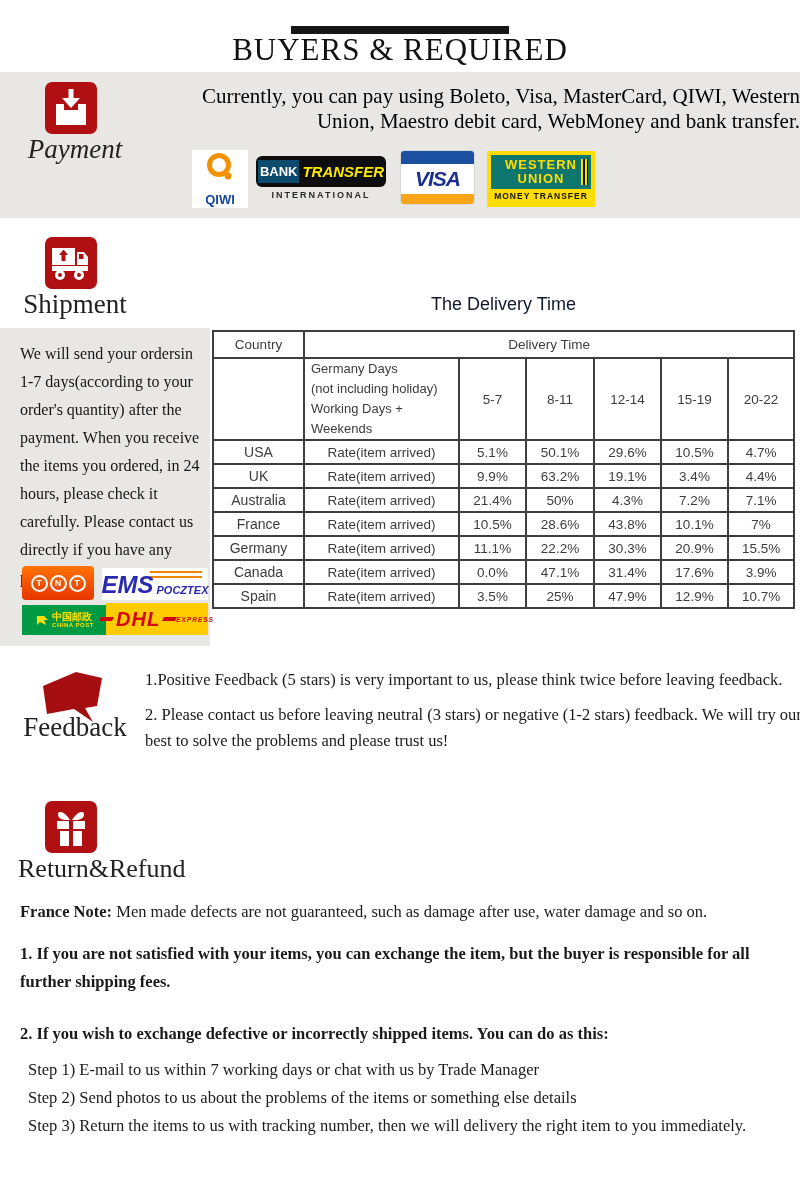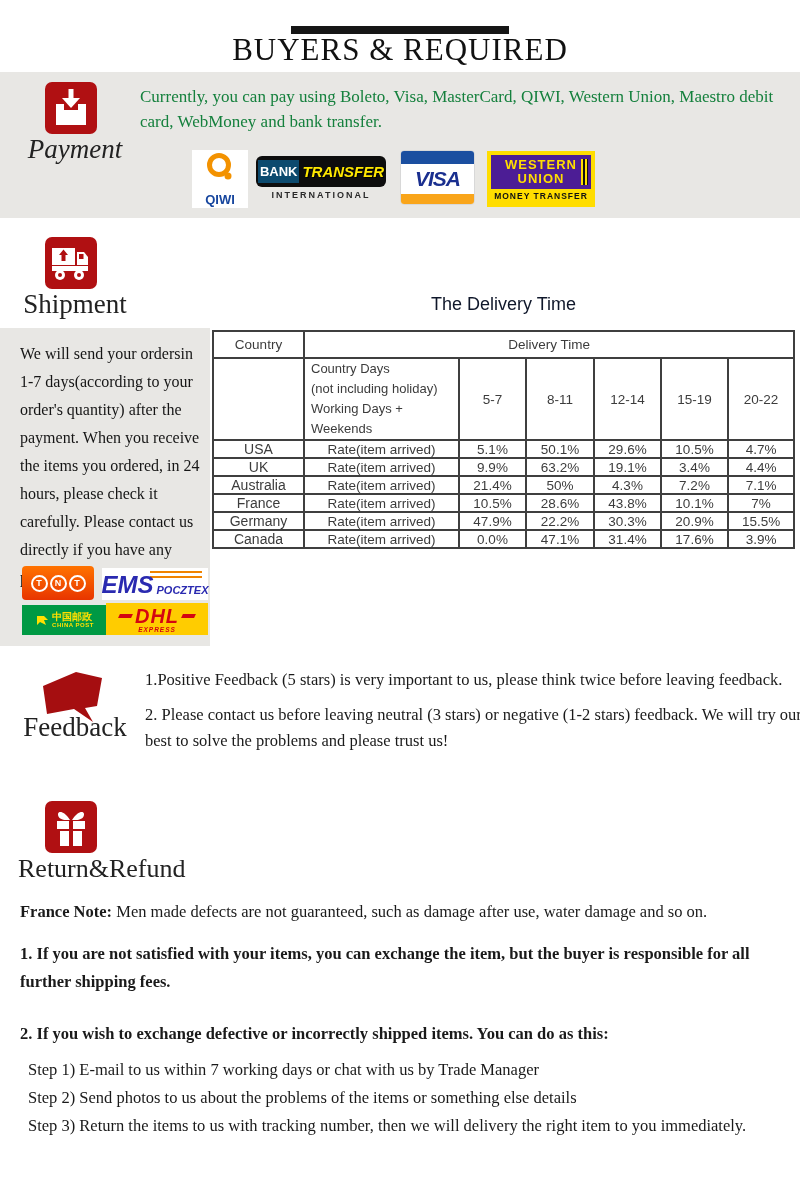--- a/index.html
+++ b/index.html
@@ -15,41 +15,41 @@
   .hline.left { width:218px; }
   .hline.right { flex:1; }
   .header-title { font-size:31px; letter-spacing:1px; padding:0 8px; white-space:nowrap; color:#111; }
 
   
   .payment-panel { position:absolute; top:72px; left:0; width:800px; height:146px; background:#e8e7e4; }
   .section-icon { position:absolute; }
   .section-label { position:absolute; font-size:27px; color:#222; }
   .centered { width:150px; text-align:center; left:0; }
 
-  .pay-text { position:absolute; left:140px; top:12px; width:660px; font-size:17px; line-height:25px; color:#15803d; }
+  .pay-text { position:absolute; left:140px; top:12px; width:660px; font-size:21px; line-height:25px; color:#000000;text-align:right; }
 
   .logos-row { position:absolute; top:78px; left:0; width:800px; height:60px; }
 
   
   .qiwi { position:absolute; left:192px; top:0; width:56px; height:58px; background:#fff; display:flex; flex-direction:column; align-items:center; justify-content:center; }
   .qiwi-name { color:#17469e; font:bold 13px "Liberation Sans",sans-serif; margin-top:10px; }
   
   .bt { position:absolute; left:256px; top:6px; width:130px; }
   .bt-top { background:#0d0d0d; border-radius:6px; padding:4px 5px; display:flex; gap:3px; align-items:center; justify-content:center; }
   .bt-bank { background:#0c4a6e; color:#fff; font:bold 13px "Liberation Sans",sans-serif; padding:4px 2px; }
   .bt-transfer { color:#ffe800; font:italic bold 15px "Liberation Sans",sans-serif; text-shadow:1px 1px 0 #000; }
   .bt-intl { text-align:center; color:#2a2a2a; font:bold 9px "Liberation Sans",sans-serif; letter-spacing:2px; margin-top:3px; }
   
   .visa { position:absolute; left:400px; top:0; width:75px; height:55px; background:#fff; border:1px solid #d8d8d8; border-radius:4px; display:flex; flex-direction:column; overflow:hidden; }
   .visa-top { height:13px; background:#1b4fa0; }
   .visa-mid { flex:1; display:flex; align-items:center; justify-content:center; font:italic bold 21px "Liberation Sans",sans-serif; color:#1a2f8f; letter-spacing:-1px; }
   .visa-bot { height:10px; background:#f9a51a; }
   
   .wu { position:absolute; left:487px; top:1px; width:108px; height:56px; background:#ffdd00; padding:4px; display:flex; flex-direction:column; }
-  .wu-top { flex:1; background:#4c1d95; color:#ffdd00; text-align:center; display:flex; flex-direction:column; justify-content:center; position:relative; }
+  .wu-top { flex:1; background:#0f766e; color:#ffdd00; text-align:center; display:flex; flex-direction:column; justify-content:center; position:relative; }
   .wu-top span { font:bold 13px/14px "Liberation Sans",sans-serif; letter-spacing:1px; }
   .wu-top::after { content:""; position:absolute; right:3px; top:4px; bottom:4px; width:7px;
     background:repeating-linear-gradient(90deg,#ffdd00 0 2px,#111 2px 4px); }
   .wu-bot { height:14px; display:flex; align-items:center; justify-content:center; font:bold 8.5px "Liberation Sans",sans-serif; color:#111; letter-spacing:1px; }
 
   
   .delivery-title { position:absolute; left:212px; top:294px; width:583px; text-align:center; font:18px "Liberation Sans",sans-serif; color:#0f172a; }
   .ship-note-box { position:absolute; left:0; top:328px; width:210px; height:318px; background:#e8e7e4; padding:12px 6px 0 20px; }
   .ship-note { font-size:16px; line-height:28px; color:#151515; }
 
@@ -57,31 +57,31 @@
   .tnt { position:absolute; left:22px; top:238px; width:72px; height:34px; background:linear-gradient(180deg,#ff7300,#e83500); border-radius:4px; display:flex; align-items:center; justify-content:center; gap:2px; }
   .tnt span { width:17px; height:17px; border:2.5px solid #fff; border-radius:50%; color:#fff; font:bold 9px/12px "Liberation Sans",sans-serif; text-align:center; }
   .ems { position:absolute; left:102px; top:240px; width:106px; height:32px; background:#fff; display:flex; align-items:flex-end; justify-content:center; gap:3px; padding:2px; }
   .ems::before { content:""; position:absolute; right:6px; top:3px; width:52px; height:10px;
     background:repeating-linear-gradient(180deg,#f08300 0 2px,#ffffff 2px 5px); }
   .ems-main { font:italic bold 24px/26px "Liberation Sans",sans-serif; color:#2a2ab0; position:relative; }
   .ems-sub { font:italic bold 11px/15px "Liberation Sans",sans-serif; color:#2a2ab0; position:relative; }
   .cp { position:absolute; left:22px; top:277px; width:86px; height:30px; background:#009944; display:flex; align-items:center; justify-content:center; gap:3px; }
   .cp-cn { color:#ffe000; font:bold 10px/11px "Liberation Sans",sans-serif; }
   .cp-en { color:#ffe000; font:bold 6px/7px "Liberation Sans",sans-serif; letter-spacing:0.5px; }
-  .dhl { position:absolute; left:106px; top:275px; width:102px; height:32px; background:#ffcc00; display:flex; flex-direction:column; align-items:center; justify-content:center; }
+  .dhl { position:absolute; left:106px; top:275px; width:102px; height:32px; background:#ffcc00; display:flex; align-items:center; justify-content:center; }
   .dhl-main { font:italic 900 20px/20px "Liberation Sans",sans-serif; color:#d40511; letter-spacing:1px; display:flex; align-items:center; gap:3px; }
   .dhl-main::before, .dhl-main::after { content:""; width:13px; height:4px; background:#d40511; transform:skewX(-25deg); }
   .dhl-sub { font:italic bold 6.5px "Liberation Sans",sans-serif; color:#d40511; letter-spacing:1px; }
 
   
   .delivery-table { position:absolute; left:212px; top:330px; width:583px; border-collapse:collapse; table-layout:fixed; font-family:"Liberation Sans",sans-serif; color:#3c3c3c; }
   .delivery-table th, .delivery-table td { border:2px solid #3f3f3f; text-align:center; font-weight:normal; font-size:13.5px; padding:0; }
   .delivery-table thead tr:first-child { height:27px; }
   .delivery-table thead tr:last-child { height:66px; }
-  .delivery-table tbody tr { height:18px; }
+  .delivery-table tbody tr { height:24px; }
   .desc-cell { text-align:left !important; padding-left:6px !important; font-size:13px !important; line-height:20px; }
   .country-col { font-size:14px !important; }
 
   
   .fb-p1 { position:absolute; left:145px; top:668px; width:655px; font-size:16.5px; line-height:24px; }
   .fb-p2 { position:absolute; left:145px; top:702px; width:660px; font-size:16.5px; line-height:26px; }
 
   
   .bottom-block { position:absolute; left:20px; top:898px; width:762px; font-size:16.5px; }
   .bottom-block p { line-height:28px; }
@@ -191,21 +191,21 @@
       <col style="width:66px">
   </colgroup>
   <thead>
     <tr>
       <th>Country</th>
       <th colspan="6">Delivery Time</th>
     </tr>
     <tr>
       <th></th>
       <th class="desc-cell">
-        <div>Country Days</div>
+        <div>Germany Days</div>
         <div>(not including holiday)</div>
         <div>Working Days + Weekends</div>
       </th>
       <th>5-7</th>
       <th>8-11</th>
       <th>12-14</th>
       <th>15-19</th>
       <th>20-22</th>
     </tr>
   </thead>
@@ -242,34 +242,43 @@
         <td>Rate(item arrived)</td>
         <td>10.5%</td>
         <td>28.6%</td>
         <td>43.8%</td>
         <td>10.1%</td>
         <td>7%</td>
       </tr>
       <tr>
         <td class="country-col">Germany</td>
         <td>Rate(item arrived)</td>
-        <td>47.9%</td>
+        <td>11.1%</td>
         <td>22.2%</td>
         <td>30.3%</td>
         <td>20.9%</td>
         <td>15.5%</td>
       </tr>
       <tr>
         <td class="country-col">Canada</td>
         <td>Rate(item arrived)</td>
         <td>0.0%</td>
         <td>47.1%</td>
         <td>31.4%</td>
         <td>17.6%</td>
         <td>3.9%</td>
+      </tr>
+      <tr>
+        <td class="country-col">Spain</td>
+        <td>Rate(item arrived)</td>
+        <td>3.5%</td>
+        <td>25%</td>
+        <td>47.9%</td>
+        <td>12.9%</td>
+        <td>10.7%</td>
       </tr>
     </tbody>
 </table>
 
 <svg class="section-icon" style="left:40px;top:670px;" width="66" height="58" viewBox="0 0 66 58">
   <polygon points="3,16 36,2 62,8 57,36 45,38 53,52 34,39 7,44" fill="#a50e10"></polygon>
 </svg>
 <div class="section-label centered" style="top:712px;">Feedback</div>
 <p class="fb-p1">1.Positive Feedback (5 stars) is very important to us, please think twice before leaving feedback.</p>
 <p class="fb-p2">2. Please contact us before leaving neutral (3 stars) or negative  (1-2 stars) feedback. We will try our best to solve the problems and please trust us!</p>

